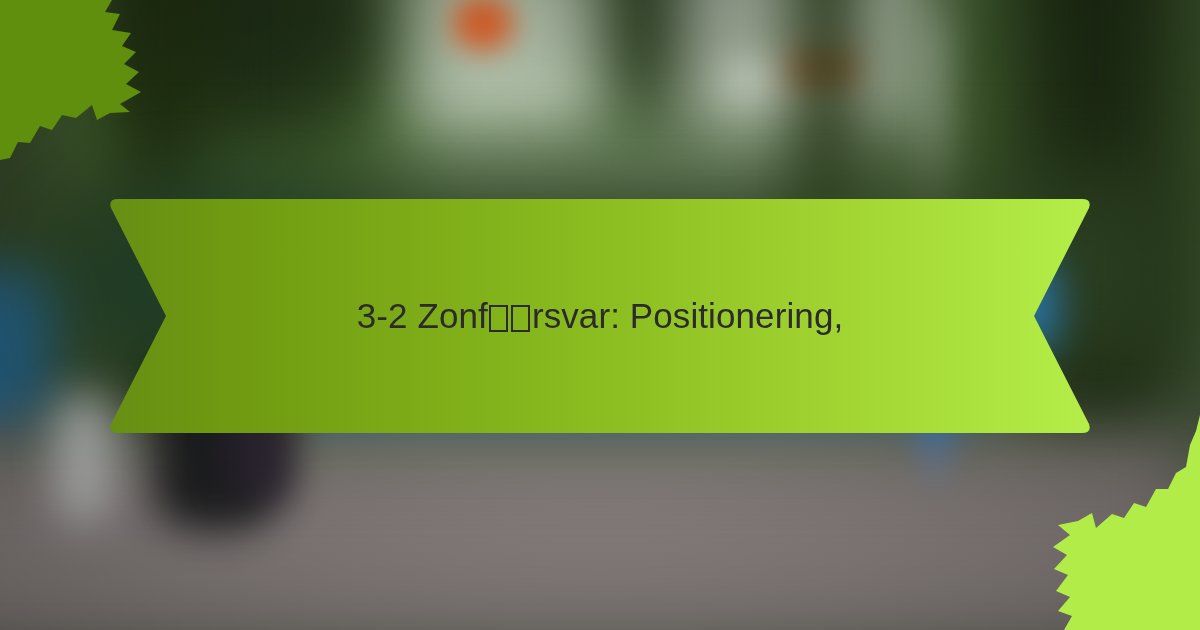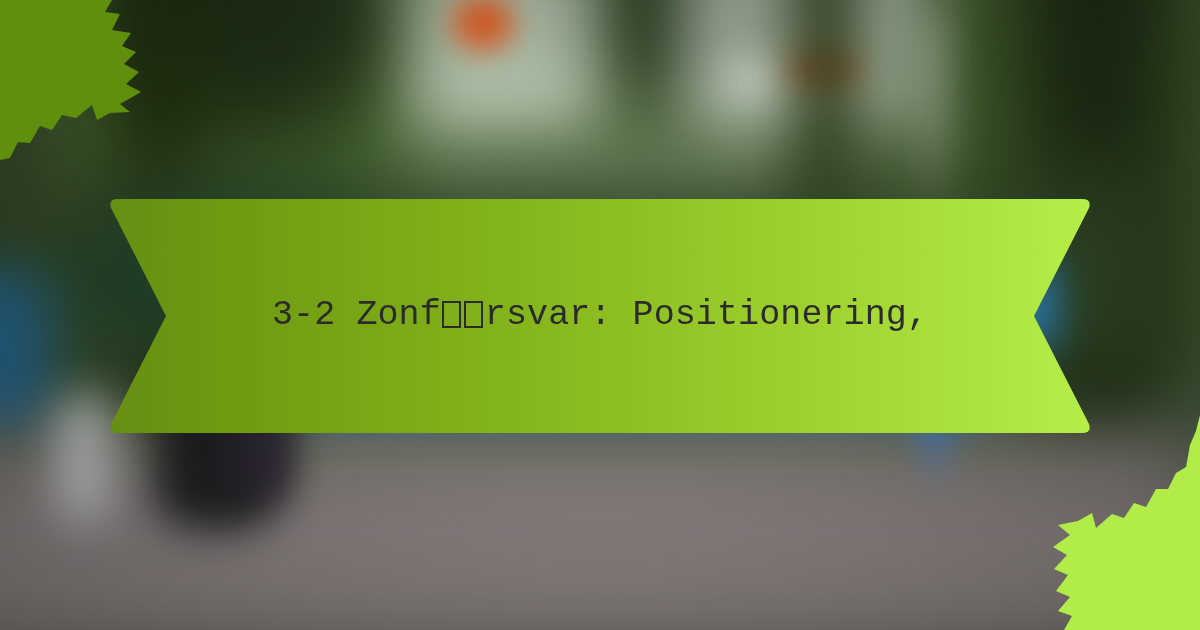--- a/index.html
+++ b/index.html
@@ -5,21 +5,21 @@
   html, body {
     margin: 0;
     padding: 0;
     background: #1d2a1a;
   }
   .canvas {
     position: relative;
     width: 1200px;
     height: 630px;
     overflow: hidden;
-    font-family: Liberation Mono, monospace;
+    font-family: Liberation Sans, sans-serif;
     background: #e5e5e5;
   }
 
   
   .photo-bg {
     position: absolute;
     inset: -60px;
     background-color: #4a5c42;
     filter: blur(0px);
   }

